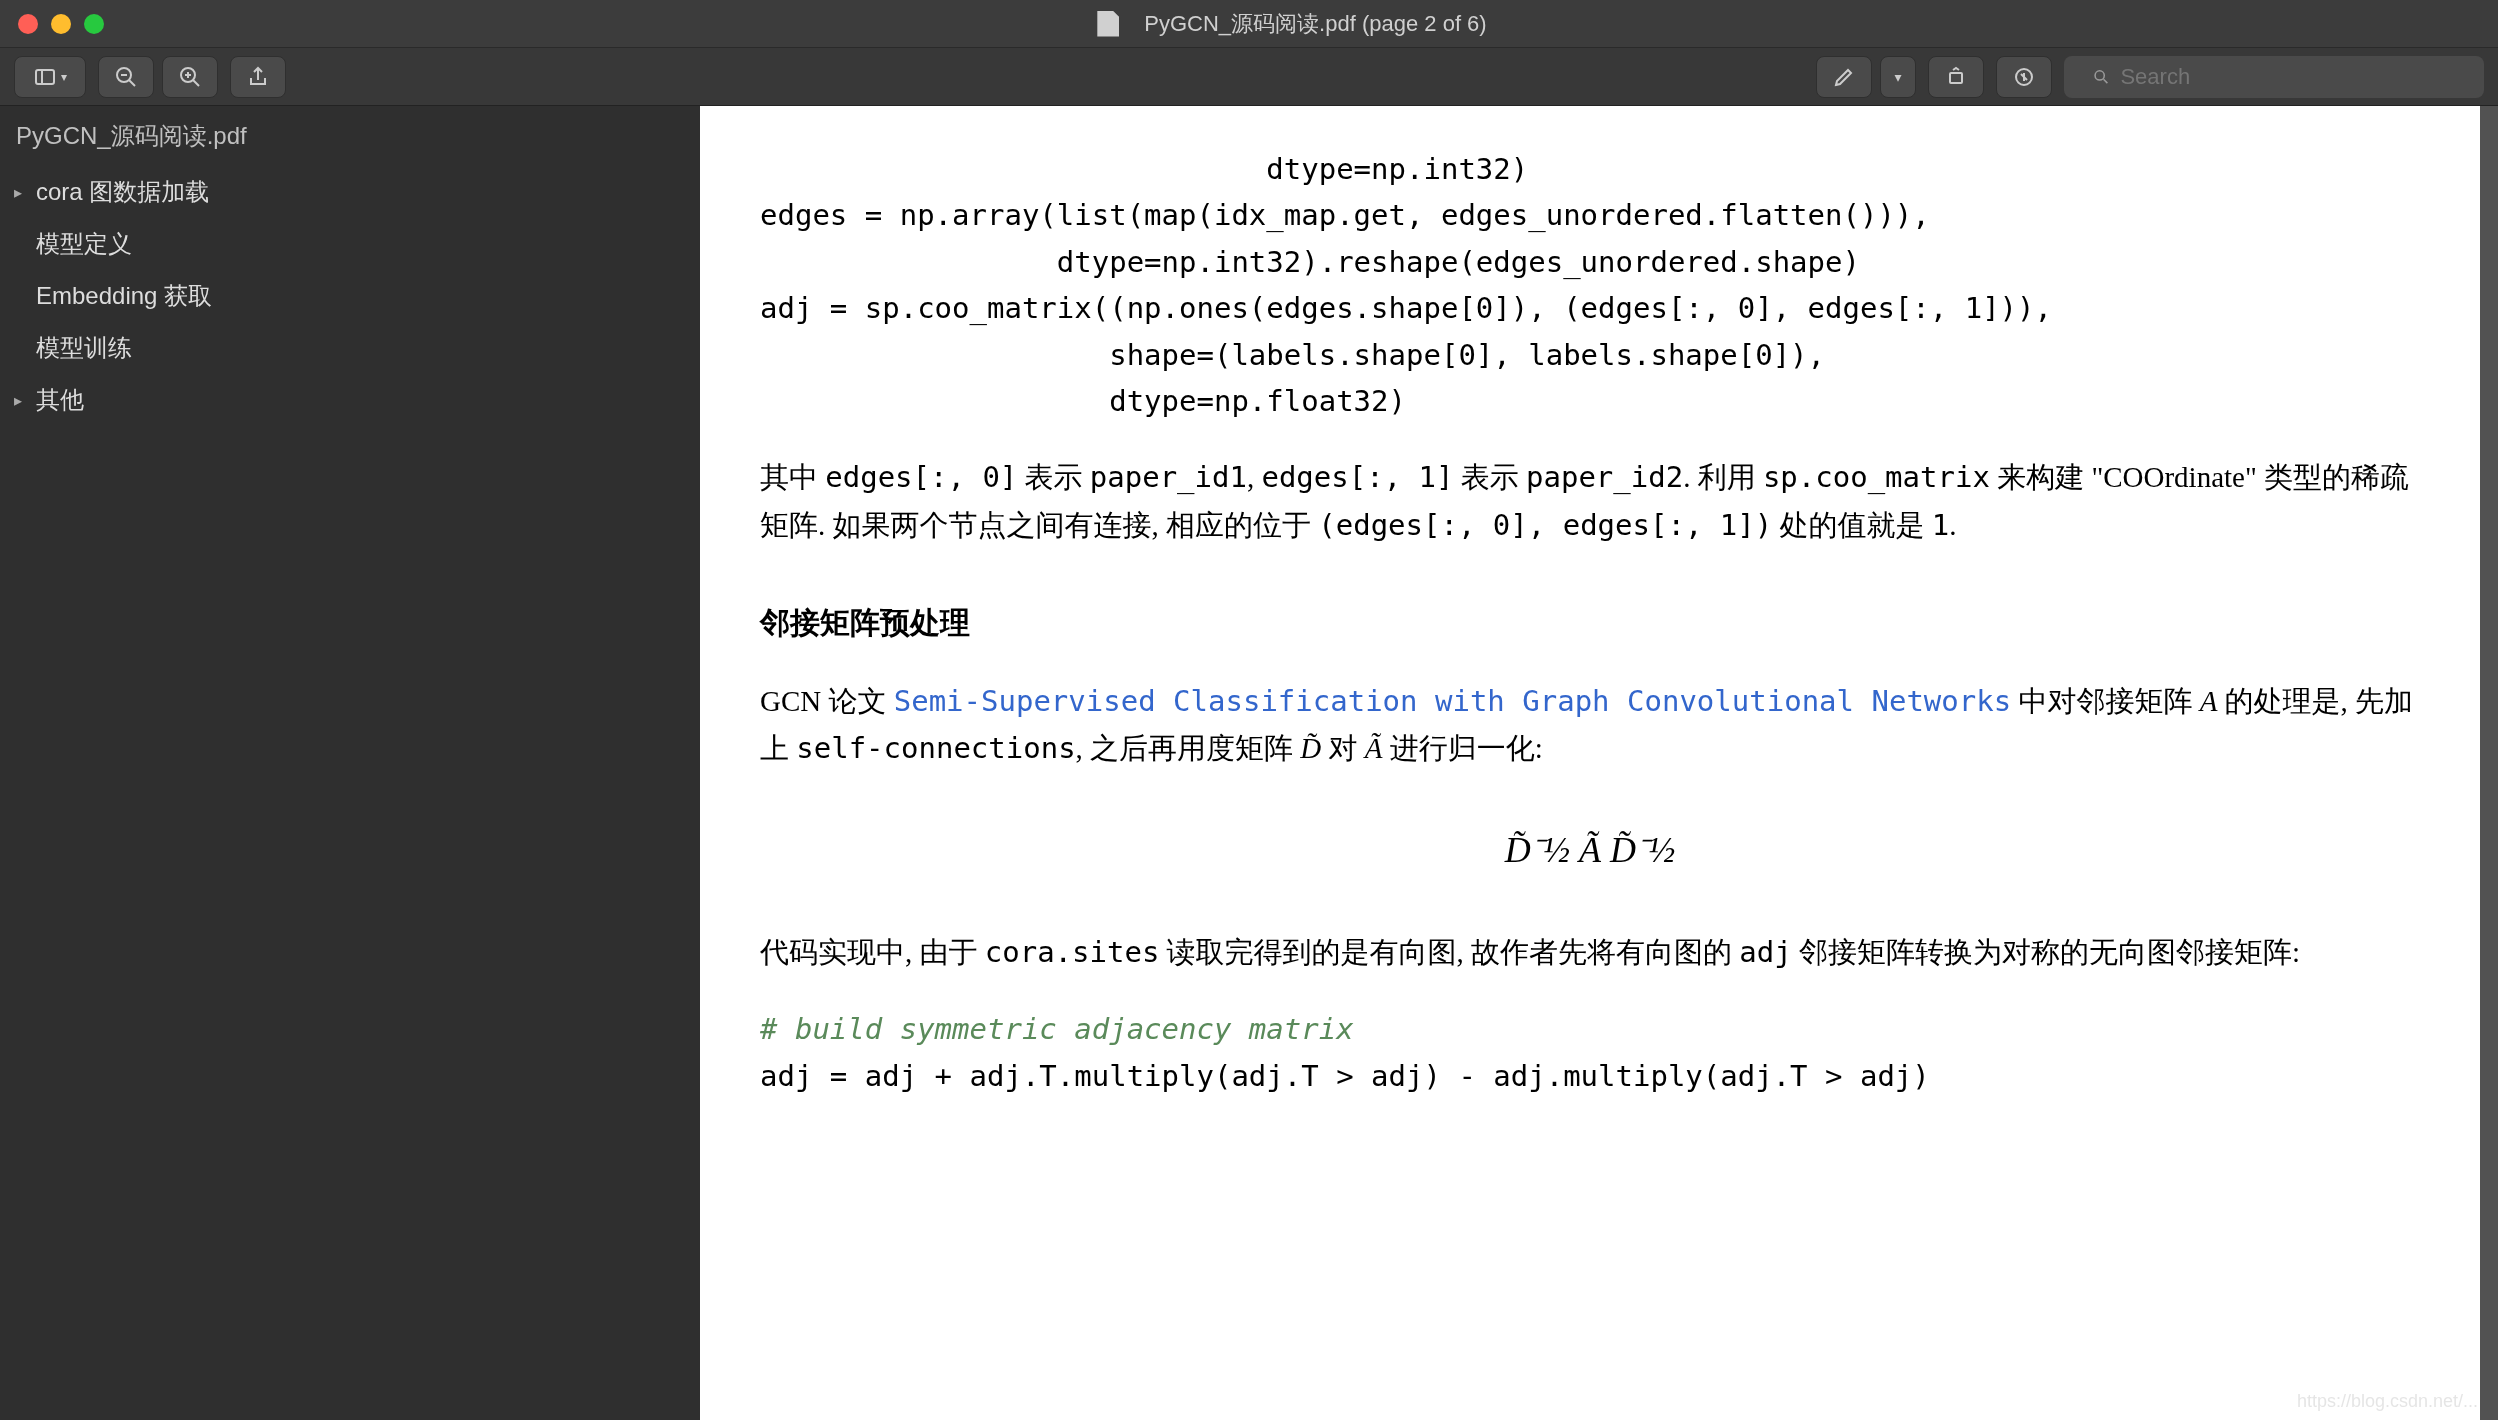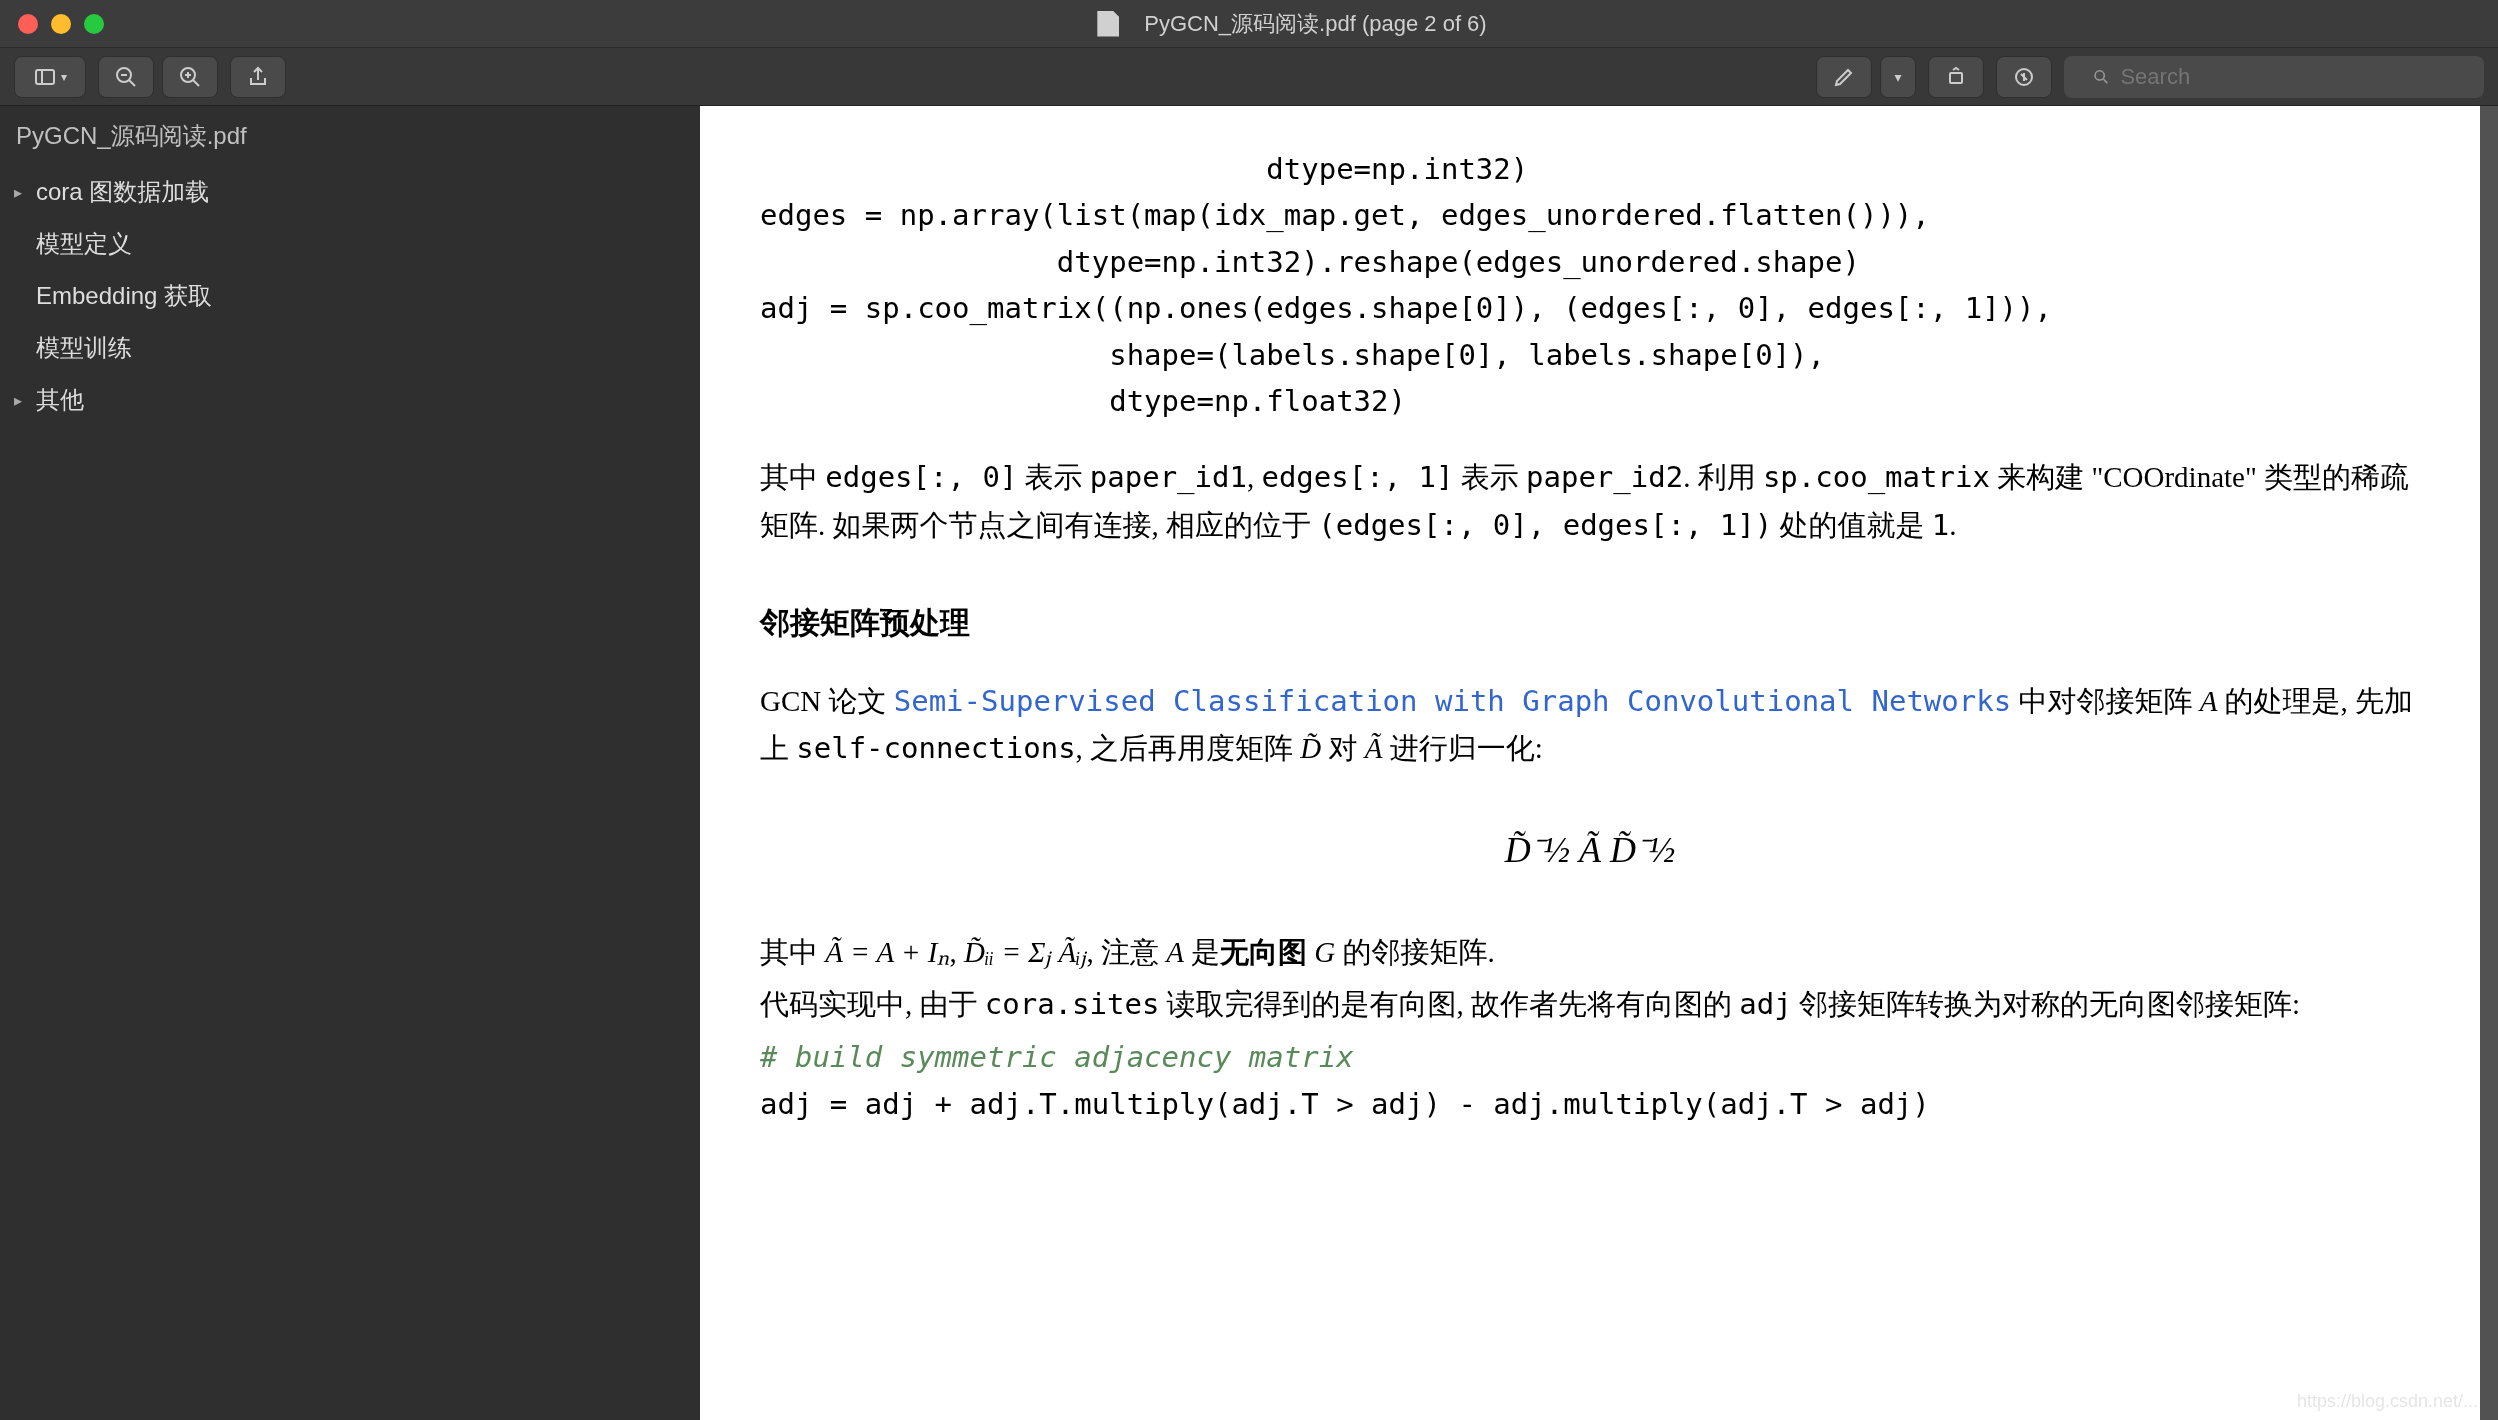--- a/index.html
+++ b/index.html
@@ -24,21 +24,21 @@
 .main { display: flex; height: calc(100% - 106px); }
 .sidebar { width: 700px; background: #2f2f2f; color: #ddd; overflow-y: auto; font-size: 24px; }
 .sb-head { padding: 14px 16px; color: #c0c0c0; font-size: 24px; }
 .sb-item { padding: 10px 16px 10px 36px; cursor: pointer; display: flex; align-items: center; gap: 6px; }
 .sb-item.selected { background: #4a4a4a; }
 .sb-item .arrow { margin-left: -22px; width: 16px; font-size: 16px; color: #aaa; }
 
 .page-wrap { flex: 1; background: #525252; display: flex; justify-content: flex-start; overflow: auto; }
 .page { background: #fff; width: 1780px; padding: 40px 60px; font-family: 'PingFang SC', 'Microsoft YaHei', serif; font-size: 30px; line-height: 1.65; color: #000; }
 .code { font-family: 'Menlo', 'Consolas', monospace; white-space: pre; font-size: 29px; line-height: 1.6; margin-bottom: 30px; }
-.para { margin: 5px 0; font-size: 29px; }
+.para { margin: 30px 0; font-size: 29px; }
 .mono { font-family: 'Menlo', 'Consolas', monospace; }
 .link { color: #3366cc; font-family: 'Menlo', 'Consolas', monospace; }
 .h2 { font-weight: 700; font-size: 30px; margin: 48px 0 30px; }
 .formula { text-align: center; font-family: 'STIX', 'Times New Roman', serif; font-size: 36px; font-style: italic; margin: 48px 0; }
 .comment { color: #5a8a5a; font-style: italic; font-family: 'Menlo', monospace; }
 .watermark { position: fixed; bottom: 8px; right: 20px; color: rgba(150,150,150,0.25); font-size: 18px; }
 
 svg { width: 24px; height: 24px; fill: none; stroke: #ccc; stroke-width: 2; }
 </style>
 </head>
@@ -154,23 +154,20 @@
       </div>
 
       <div class="h2">邻接矩阵预处理</div>
 
       <div class="para">
         <span>GCN 论文 </span><a class="link">Semi-Supervised Classification with Graph Convolutional Networks</a><span> 中对邻接矩阵 </span><span style="font-style:italic;font-family:serif;">A</span><span> 的处理是, 先加上 </span><span class="mono">self-connections</span><span>, 之后再用度矩阵 </span><span style="font-style:italic;font-family:serif;">D̃</span><span> 对 </span><span style="font-style:italic;font-family:serif;">Ã</span><span> 进行归一化:</span>
       </div>
 
       <div class="formula">D̃⁻½ Ã D̃⁻½</div>
 
-      <div class="para">
-        <span>其中 </span><span style="font-style:italic;font-family:serif;">Ã = A + Iₙ</span><span>, </span><span style="font-style:italic;font-family:serif;">D̃ᵢᵢ = Σⱼ Ãᵢⱼ</span><span>, 注意 </span><span style="font-style:italic;font-family:serif;">A</span><span> 是</span><b>无向图</b><span> </span><span style="font-style:italic;font-family:serif;">G</span><span> 的邻接矩阵.</span>
-      </div>
 
       <div class="para">
         <span>代码实现中, 由于 </span><span class="mono">cora.sites</span><span> 读取完得到的是有向图, 故作者先将有向图的 </span><span class="mono">adj</span><span> 邻接矩阵转换为对称的无向图邻接矩阵:</span>
       </div>
 
       <div class="code"><span class="comment"># build symmetric adjacency matrix</span>
 <span>adj = adj + adj.T.multiply(adj.T &gt; adj) - adj.multiply(adj.T &gt; adj)</span></div>
     </div>
   </div>
 </div>

